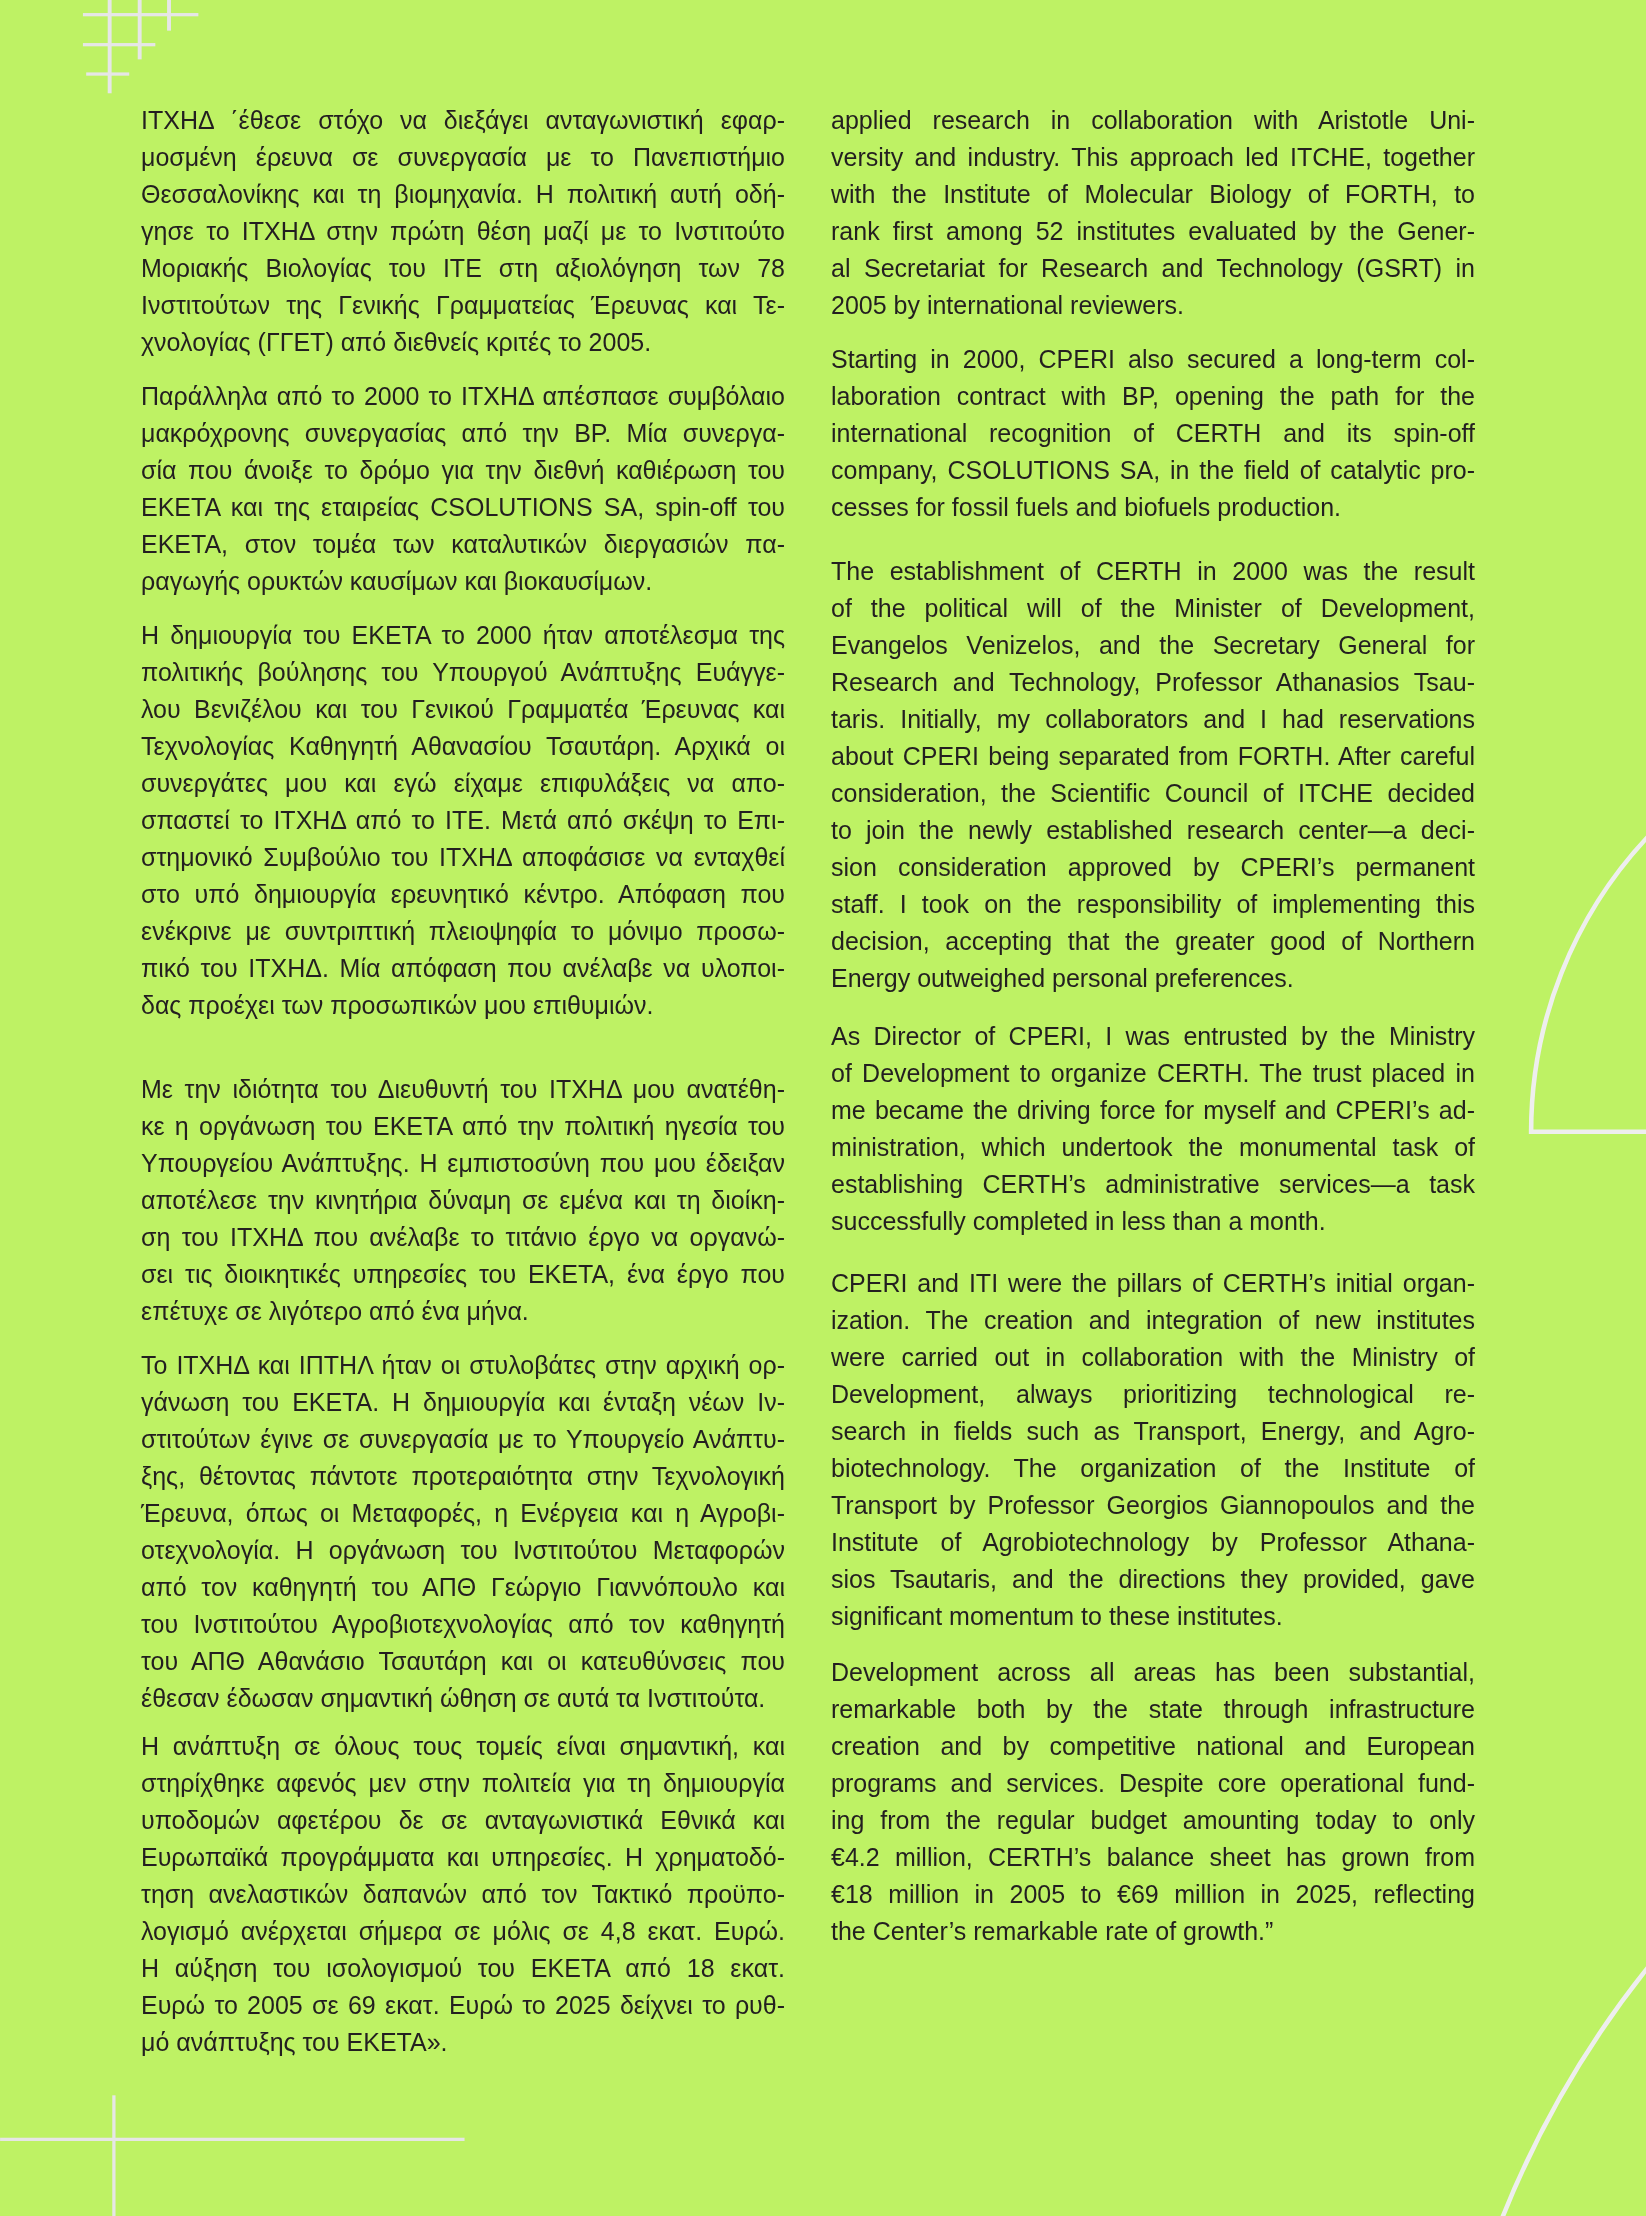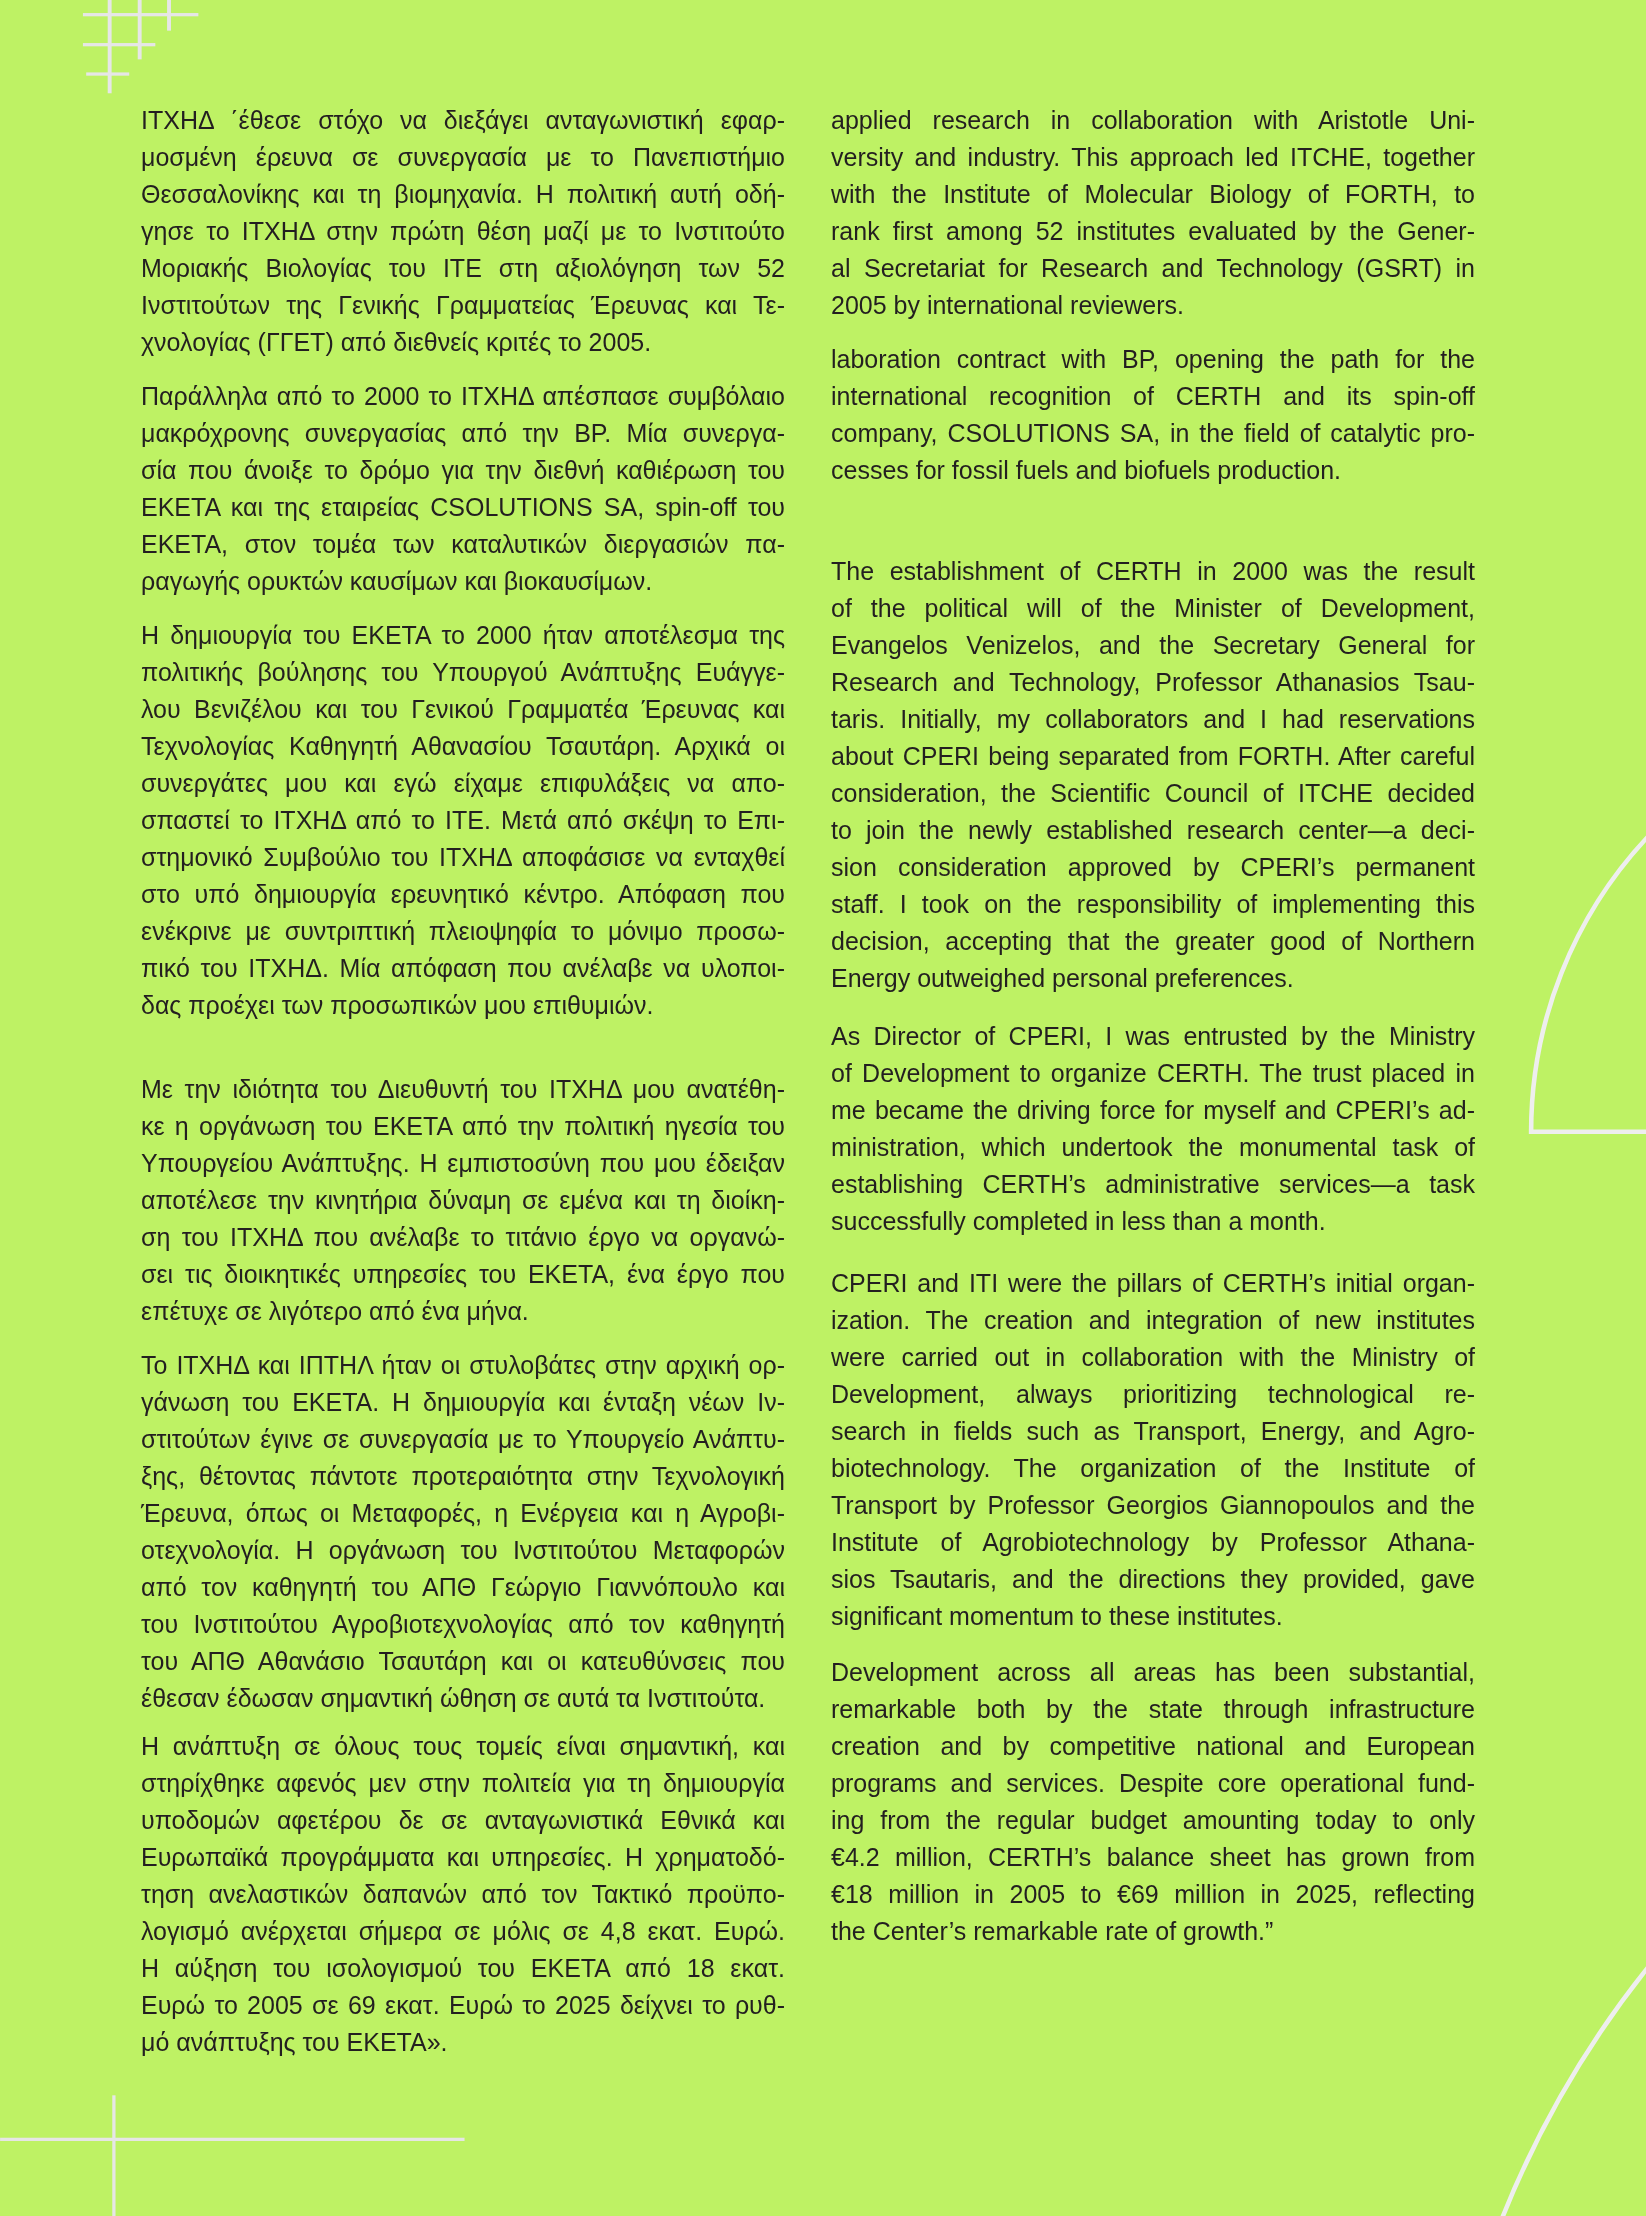--- a/index.html
+++ b/index.html
@@ -65,21 +65,21 @@
     <path d="M 2347 1735 A 661 661 0 0 1 3669 1735 Z" fill="none" stroke="#eeeeee" stroke-width="7"></path>
     <circle cx="3712" cy="3964" r="1518" fill="none" stroke="#eeeeee" stroke-width="7"></circle>
   </svg>
 
   <div class="column col-left">
     <div class="para" style="top:102px">
         <div class="ln">ΙΤΧΗΔ ΄έθεσε στόχο να διεξάγει ανταγωνιστική εφαρ-</div>
         <div class="ln">μοσμένη έρευνα σε συνεργασία με το Πανεπιστήμιο</div>
         <div class="ln">Θεσσαλονίκης και τη βιομηχανία. Η πολιτική αυτή οδή-</div>
         <div class="ln">γησε το ΙΤΧΗΔ στην πρώτη θέση μαζί με το Ινστιτούτο</div>
-        <div class="ln">Μοριακής Βιολογίας του ΙΤΕ στη αξιολόγηση των 52</div>
+        <div class="ln">Μοριακής Βιολογίας του ΙΤΕ στη αξιολόγηση των 78</div>
         <div class="ln">Ινστιτούτων της Γενικής Γραμματείας Έρευνας και Τε-</div>
         <div class="ln last">χνολογίας (ΓΓΕΤ) από διεθνείς κριτές το 2005.</div>
       </div>
     <div class="para" style="top:378px">
         <div class="ln">Παράλληλα από το 2000 το ΙΤΧΗΔ απέσπασε συμβόλαιο</div>
         <div class="ln">μακρόχρονης συνεργασίας από την BP. Μία συνεργα-</div>
         <div class="ln">σία που άνοιξε το δρόμο για την διεθνή καθιέρωση του</div>
         <div class="ln">ΕΚΕΤΑ και της εταιρείας CSOLUTIONS SA, spin-off του</div>
         <div class="ln">ΕΚΕΤΑ,  στον τομέα των καταλυτικών διεργασιών πα-</div>
         <div class="ln last">ραγωγής ορυκτών καυσίμων και βιοκαυσίμων.</div>
@@ -134,20 +134,21 @@
   <div class="column col-right">
     <div class="para" style="top:102px">
         <div class="ln">applied research in collaboration with Aristotle Uni-</div>
         <div class="ln">versity and industry. This approach led ITCHE, together</div>
         <div class="ln">with the Institute of Molecular Biology of FORTH, to</div>
         <div class="ln">rank first among 52 institutes evaluated by the Gener-</div>
         <div class="ln">al Secretariat for Research and Technology (GSRT) in</div>
         <div class="ln last">2005 by international reviewers.</div>
       </div>
     <div class="para" style="top:341px">
+        <div class="ln">Starting in 2000, CPERI also secured a long-term col-</div>
         <div class="ln">laboration contract with BP, opening the path for the</div>
         <div class="ln">international recognition of CERTH and its spin-off</div>
         <div class="ln">company, CSOLUTIONS SA, in the field of catalytic pro-</div>
         <div class="ln last">cesses for fossil fuels and biofuels production.</div>
       </div>
     <div class="para" style="top:553px">
         <div class="ln">The establishment of CERTH in 2000 was the result</div>
         <div class="ln">of the political will of the Minister of Development,</div>
         <div class="ln">Evangelos Venizelos, and the Secretary General for</div>
         <div class="ln">Research and Technology, Professor Athanasios Tsau-</div>

